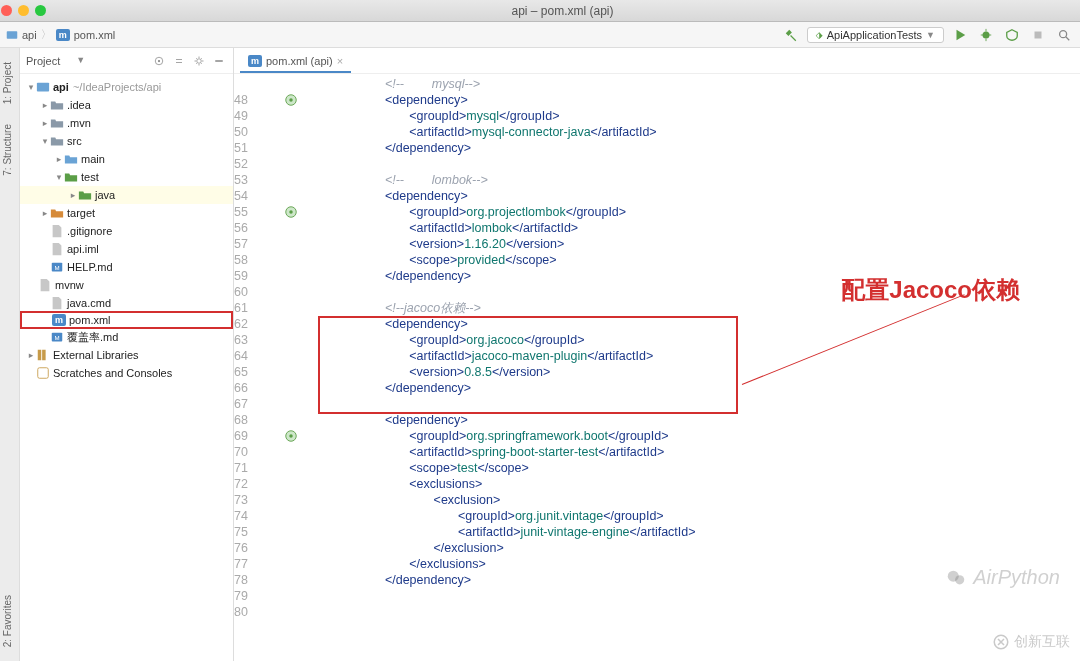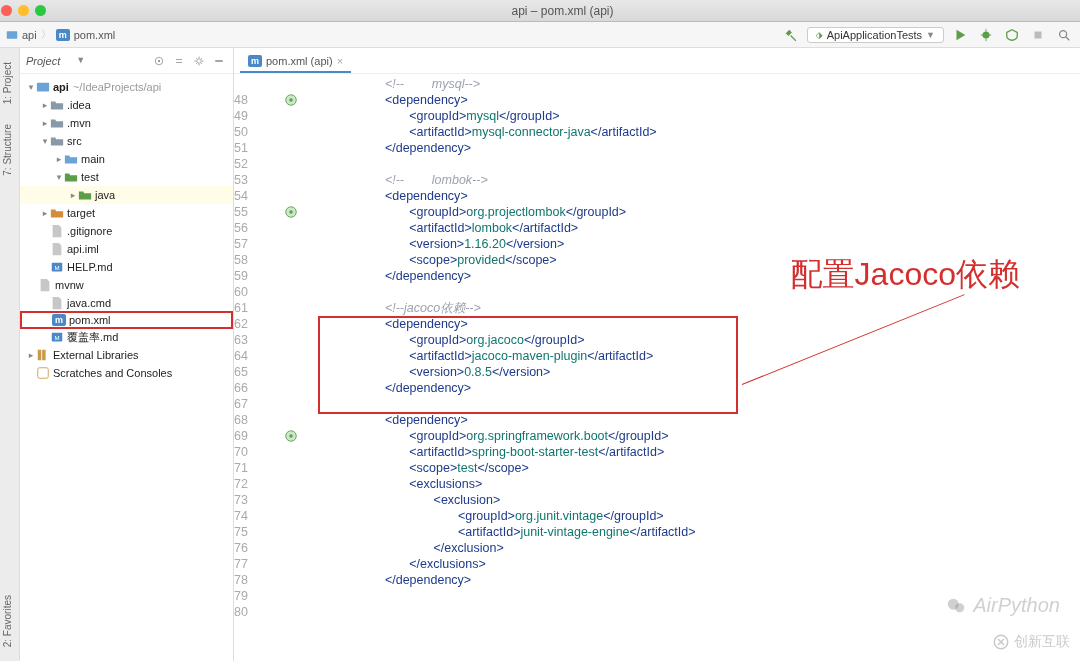--- a/index.html
+++ b/index.html
@@ -18,21 +18,21 @@
 .nav-btn svg { width: 14px; height: 14px; }
 .run-config { border: 1px solid #ccc; border-radius: 3px; padding: 1px 8px; font-size: 11px; background: #fff; display: flex; align-items: center; gap: 4px; }
 .run-config .tri { color: #5b9e47; font-size: 9px; }
 .main { display: flex; height: calc(100% - 48px); }
 .rail { width: 20px; background: #ececec; border-right: 1px solid #ddd; position: relative; }
 .rail-tab { writing-mode: vertical-rl; transform: rotate(180deg); font-size: 10px; color: #666; padding: 6px 2px; cursor: pointer; }
 .rail-tab.top1 { position: absolute; top: 8px; } .rail-tab.top2 { position: absolute; top: 70px; }
 .rail-tab.bot { position: absolute; bottom: 8px; }
 .sidebar { width: 214px; background: #fff; border-right: 1px solid #ddd; display: flex; flex-direction: column; }
 .sb-head { height: 26px; border-bottom: 1px solid #eee; display: flex; align-items: center; padding: 0 6px; gap: 4px; }
-.sb-title { font-size: 11px; color: #555; flex: 1; display: flex; align-items: flex-start; gap: 16px; font-style: italic; }
+.sb-title { font-size: 11px; color: #555; flex: 1; display: flex; align-items: flex-start; gap: 16px; }
 .sb-tool { width: 16px; height: 16px; display: inline-flex; align-items: center; justify-content: center; color: #888; cursor: pointer; }
 .sb-tool svg { width: 12px; height: 12px; }
 .tree { padding: 4px 0; font-size: 11px; overflow: auto; }
 .tree-row { display: flex; align-items: center; height: 18px; padding-right: 4px; cursor: pointer; white-space: nowrap; }
 .tree-row.sel { border: 2px solid #d32f2f; margin: -1px 0; }
 .tw { width: 10px; text-align: center; color: #888; font-size: 9px; display: inline-block; }
 .ic { width: 14px; height: 14px; margin-right: 3px; display: inline-flex; align-items: center; justify-content: center; }
 .ic svg { width: 14px; height: 14px; }
 .tree-row span.lbl { color: #222; }
 .tree-row span.path { color: #999; margin-left: 4px; }
@@ -48,23 +48,23 @@
 .marks { width: 30px; padding-top: 2px; }
 .marks div { height: 16px; display: flex; align-items: center; justify-content: flex-start; padding-left: 2px; }
 .mark-badge { width: 14px; height: 14px; }
 .codearea { flex: 1; padding-top: 2px; position: relative; }
 .codeline { height: 16px; white-space: pre; color: #333; }
 .c-tag { color: #1e3a8a; } 
 .c-val { color: #0f766e; }
 .c-cmt { color: #9ca3af; font-style: italic; }
 .c-br { color: #1e3a8a; }
 .boxred { position: absolute; border: 2px solid #d32f2f; pointer-events: none; }
-.annotation { position: absolute; right: 60px; top: 192px; color: #d32f2f; font-size: 32px; font-family: "STHeiti","Microsoft YaHei",sans-serif; pointer-events: none; }
+.annotation { position: absolute; right: 60px; top: 208px; color: #d32f2f; font-size: 24px; font-family: "STHeiti","Microsoft YaHei",sans-serif; pointer-events: none; font-weight: bold; }
 .annotation-line { position: absolute; border-top: 1px solid #d32f2f; width: 210px; transform-origin: left center; }
-.watermark1 { position: absolute; right: 20px; bottom: 44px; color: rgba(120,120,120,0.35); font-size: 20px; font-style: italic; display:flex; align-items:center; gap:6px;}
+.watermark1 { position: absolute; right: 20px; bottom: 72px; color: rgba(120,120,120,0.35); font-size: 20px; font-style: italic; display:flex; align-items:center; gap:6px;}
 .watermark2 { position: absolute; right: 10px; bottom: 10px; color: rgba(120,120,120,0.4); font-size: 14px; display:flex; align-items:center; gap:4px;}
 .m-icon { display:inline-block; width:14px; height:12px; background:#4a88c7; color:#fff; font-size:9px; font-weight:bold; line-height:12px; text-align:center; border-radius:2px; font-family:sans-serif;}
 </style>
 </head>
 <body>
 
 <div class="titlebar">
   <div class="traffic">
     <div class="dot r"></div>
     <div class="dot y"></div>

